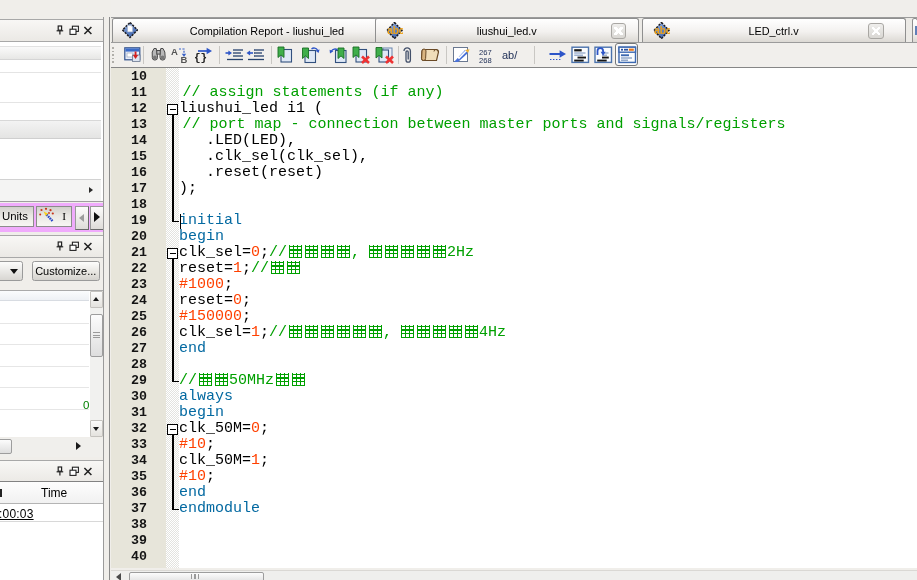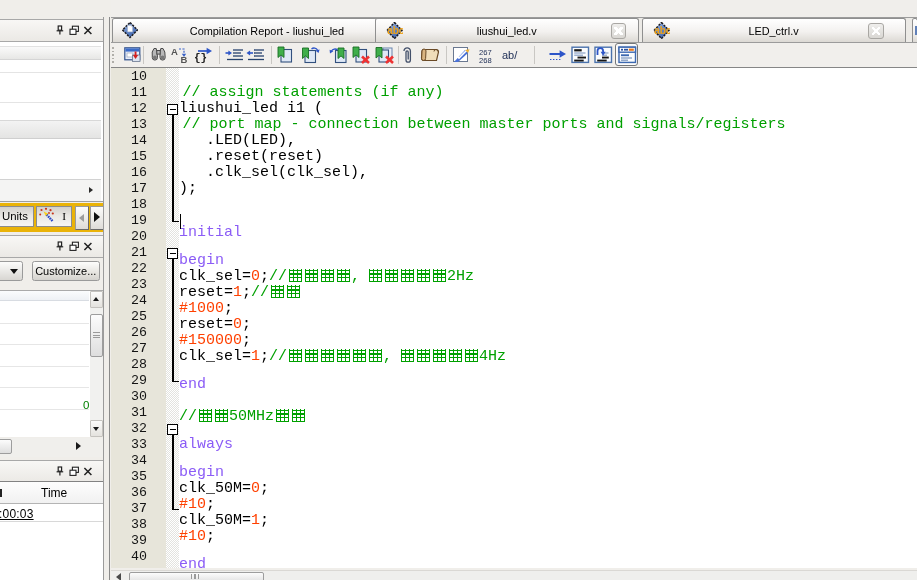--- a/index.html
+++ b/index.html
@@ -37,26 +37,26 @@
 
 
 #gutter { position:absolute; left:110.5px; top:68.3px; width:55px; height:500.2px;
   background:#e7e5da; }
 #foldmargin { position:absolute; left:165.5px; top:68.3px; width:13.5px; height:500.2px;
   background:repeating-conic-gradient(#e3e3df 0% 25%, #ffffff 0% 50%) 0 0/2px 2px; }
 #editorbg { position:absolute; left:179px; top:68.3px; right:0; height:500.2px; background:#fff; }
 #linenums { position:absolute; left:110.5px; top:69.4px; width:36.5px;
   font-family:"Liberation Mono", monospace; font-size:13.3px; color:#141414;
   text-align:right; }
-#linenums div { height:16px; line-height:16px; }
+#linenums div { height:16px; line-height:16px;font-weight:bold; }
 #code { position:absolute; left:179px; top:69.4px;
   font-family:"Liberation Mono", monospace; font-size:15px; font-weight:normal; color:#000; }
 #code div { height:16px; line-height:16px; white-space:pre; }
 .c { color:#00a000; }
-.k { color:#8b5cf6;margin-top:12px; }
+.k { color:#0369a1; }
 .n { color:#ff4000; }
 .cj { display:inline-block; width:13px; height:12.5px; margin:0 1.5px; vertical-align:-1.5px;
   background:
    repeating-linear-gradient(0deg, currentColor 0 1.15px, transparent 1.15px 3.7px),
    repeating-linear-gradient(90deg, currentColor 0 1.15px, transparent 1.15px 4.1px);
 }
 .fwc { display:inline-block; width:16px; }
 .fbox { position:absolute; width:11px; height:11px; background:#fff; border:1px solid #000; }
 .fbox:after { content:""; position:absolute; left:1.5px; top:3.9px; width:6px; height:1.2px; background:#000; }
 .fline { position:absolute; width:1.4px; background:#000; left:172.3px; }
@@ -94,21 +94,21 @@
 </div>
 <div class="abs white" style="left:0; top:42.3px; width:103px; height:160.2px;">
   <div class="abs" style="left:0; top:3.7px; width:100.5px; height:13.6px; background:linear-gradient(#fafafa,#e7e7e5); border-top:1px solid #e2e2e2; border-bottom:1px solid #d5d5d5;"></div>
   <div class="abs" style="left:0; top:30.2px; width:100.5px; height:1px; background:#e4e4e4;"></div>
   <div class="abs" style="left:0; top:59.6px; width:100.5px; height:1px; background:#e4e4e4;"></div>
   <div class="abs" style="left:0; top:78.2px; width:100.5px; height:19px; background:linear-gradient(#f3f3f3,#e4e4e3); border-top:1px solid #d8d8d8; border-bottom:1px solid #cfcfcf;"></div>
   <div class="abs" style="left:0; top:137px; width:100.5px; height:23px; background:#f4f4f3; border-top:1px solid #d2d2d2;"></div>
   <div class="arrow" style="left:89px; top:145px; border-top:3.6px solid transparent; border-bottom:3.6px solid transparent; border-left:4.5px solid #2a2a2a;"></div>
   <div class="abs" style="left:0; bottom:0; width:103px; height:1.2px; background:#9e9e9e;"></div>
 </div>
-<div class="abs" style="left:0; top:202.5px; width:103px; height:29.5px; background:#eab308;">
+<div class="abs" style="left:0; top:202.5px; width:103px; height:29.5px; background:#f0abfc;">
   <div class="abs" style="left:-8px; top:3.3px; width:41.5px; height:21px; background:linear-gradient(#d2d0cc,#e9e7e3 45%,#f7f6f4); border:1px solid #8c8c8c;">
     <div class="abs" style="left:9px; top:3.5px; font-size:11.4px;">Units</div>
   </div>
   <div class="abs" style="left:36.2px; top:3.3px; width:36.3px; height:21px; background:linear-gradient(#d2d0cc,#e9e7e3 45%,#f7f6f4); border:1px solid #8c8c8c;">
     <svg width="20" height="19" viewBox="0 0 20 19" style="position:absolute;left:1px;top:0px;">
       <line x1="8.5" y1="7.5" x2="14.5" y2="14" stroke="#2846c8" stroke-width="2.4" stroke-dasharray="1.6 0.8"></line>
       <path d="M5.5 4.5 l4.5 2 l-2.2 2.4 Z" fill="#f4d018"></path>
       <g fill="#c83218">
           <circle cx="3.5" cy="3" r="1.1"></circle>
           <circle cx="8" cy="1.8" r="1.1"></circle>
@@ -458,22 +458,22 @@
     <div>39</div>
     <div>40</div>
 </div>
 
 <div id="code">
 <div>&nbsp;</div>
 <div class="c" style="padding-left:3.5px;">// assign statements (if any)</div>
 <div>liushui_led i1 (</div>
 <div class="c" style="padding-left:3.5px;">// port map - connection between master ports and signals/registers</div>
 <div>   .LED(LED),</div>
+<div>   .clk_sel(clk_sel),</div>
 <div>   .reset(reset)</div>
-<div>   .clk_sel(clk_sel),</div>
 <div>);</div>
 <div>&nbsp;</div>
 <div class="k">initial</div>
 <div class="k">begin</div>
 <div>clk_sel=<span class="n">0</span>;<span class="c">//<i class="cj"></i><i class="cj"></i><i class="cj"></i><i class="cj"></i><span class="fwc">,</span><i class="cj"></i><i class="cj"></i><i class="cj"></i><i class="cj"></i><i class="cj"></i>2Hz</span></div>
 <div>reset=<span class="n">1</span>;<span class="c">//<i class="cj"></i><i class="cj"></i></span></div>
 <div><span class="n">#1000</span>;</div>
 <div>reset=<span class="n">0</span>;</div>
 <div><span class="n">#150000</span>;</div>
 <div>clk_sel=<span class="n">1</span>;<span class="c">//<i class="cj"></i><i class="cj"></i><i class="cj"></i><i class="cj"></i><i class="cj"></i><i class="cj"></i><span class="fwc">,</span><i class="cj"></i><i class="cj"></i><i class="cj"></i><i class="cj"></i><i class="cj"></i>4Hz</span></div>

